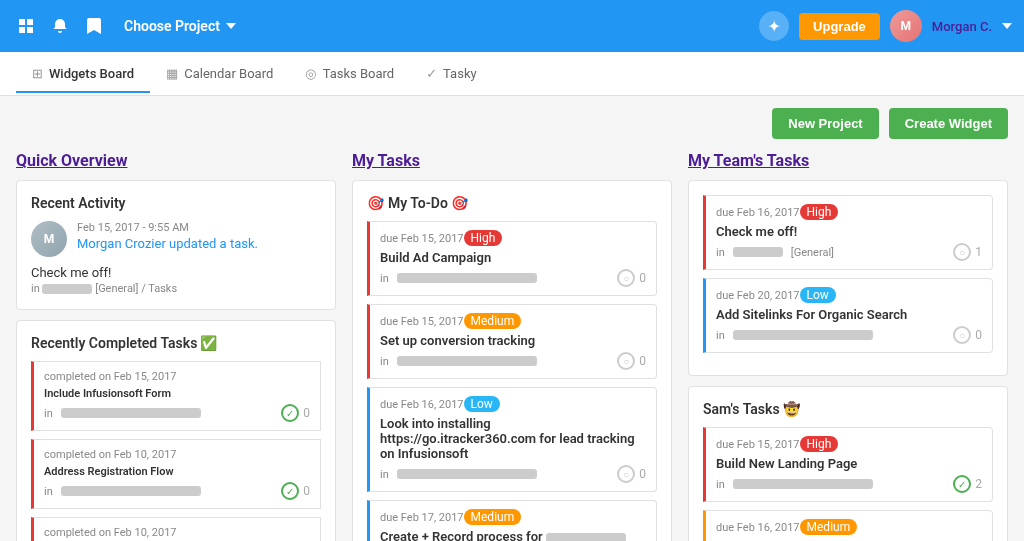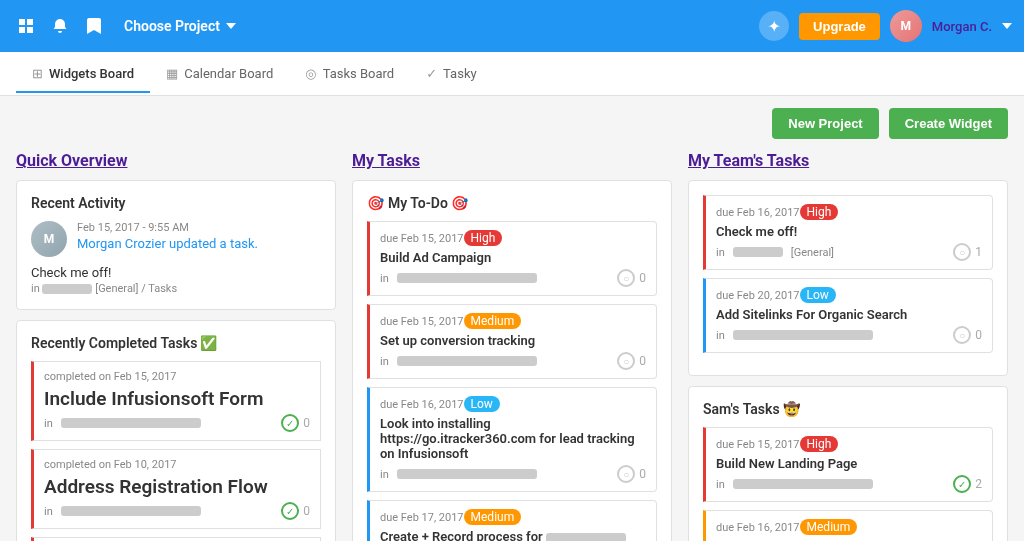--- a/index.html
+++ b/index.html
@@ -156,21 +156,21 @@
     
     .completed-item {
       border-left: 3px solid #e53935;
       padding: 8px 10px;
       background: white;
       margin-bottom: 8px;
       border: 1px solid #e0e0e0;
       border-left: 3px solid #e53935;
     }
     .completed-meta { font-size: 11px; color: #888; margin-bottom: 4px; }
-    .completed-title { font-size: 19px; font-weight: 600; color: #333; margin-bottom: 4px; }
+    .completed-title { font-size: 11px; font-weight: 600; color: #333; margin-bottom: 4px; }
   </style>
 </head>
 <body>
 
 <nav class="top-nav">
   <div class="top-nav-icons">
     <div class="top-nav-icon">
       <svg width="16" height="16" viewBox="0 0 16 16" fill="white">
         <rect x="1" y="1" width="6" height="6"></rect>
           <rect x="9" y="1" width="6" height="6"></rect>

